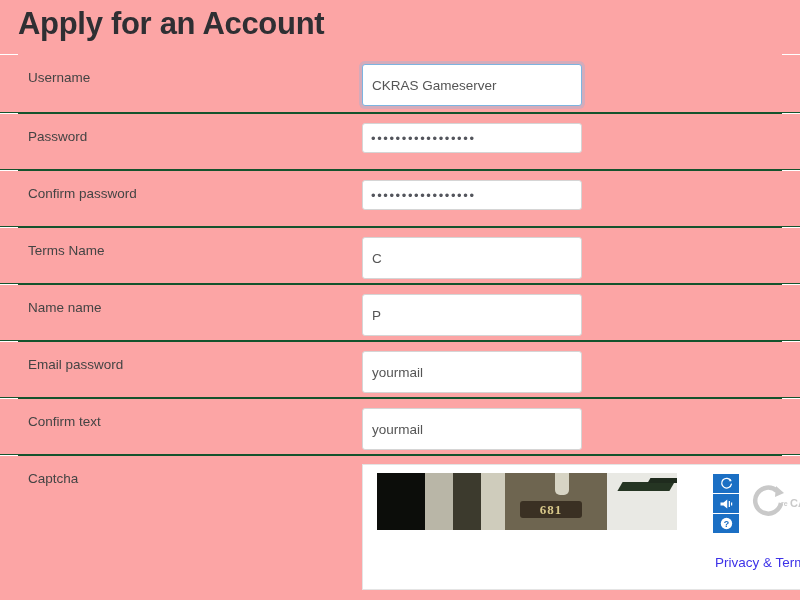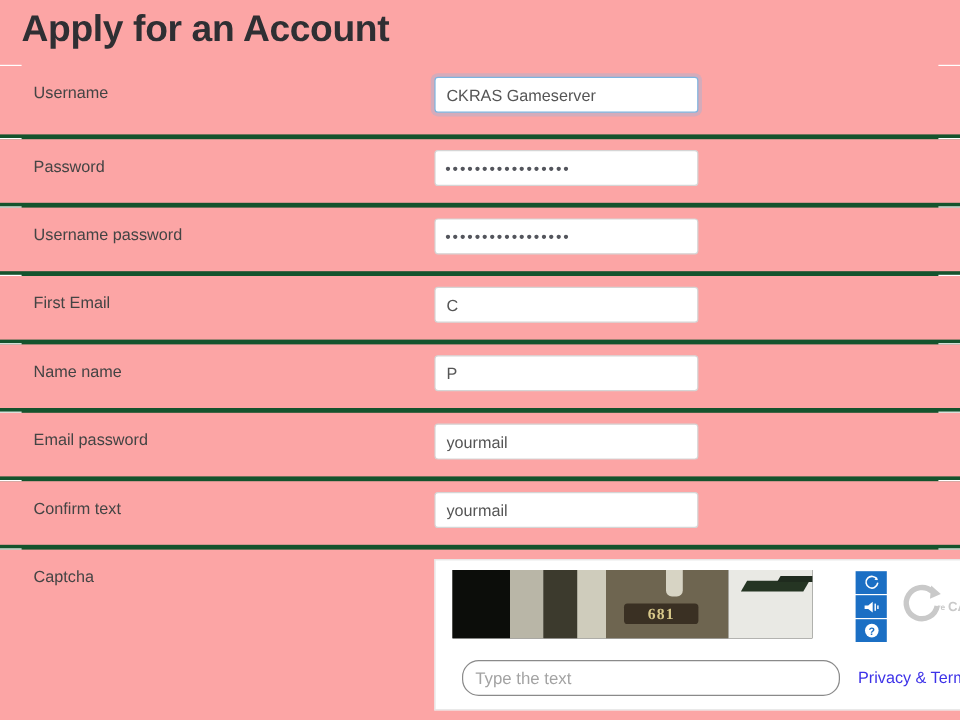--- a/index.html
+++ b/index.html
@@ -26,21 +26,21 @@
   }
   .form {
     position: absolute;
     left: 0; top: 55px;
     width: 800px;
   }
   .row {
     position: relative;
     width: 800px;
     height: 57px;
-    border-top: 4px solid #14532d;
+    border-top: 2px solid #14532d;
     background: transparent;
   }
   .row:first-child { border-top: none; }
   .row .divider-inset {
     position: absolute;
     left: 0; top: -1px;
     width: 18px; height: 1px;
     background: #ffffff;
   }
   .row .divider-inset-right {
@@ -56,21 +56,21 @@
     color: #444444;
     white-space: nowrap;
   }
   .field-control {
     position: absolute;
     left: 362px; top: 9px;
   }
   input.text-input {
     width: 220px;
     height: 30px;
-    padding: 8px 9px;
+    padding: 20px 9px;
     font-size: 13.5px;
     font-family: "Liberation Sans", sans-serif;
     color: #555555;
     border: 1px solid #d5d5d5;
     border-radius: 3px;
     background: #ffffff;
     outline: none;
   }
   input.text-input::placeholder { color: #999999; }
   input.text-input.focused {
@@ -257,30 +257,30 @@
       <div class="divider-inset-right"></div>
       <div class="field-label">Password</div>
       <div class="field-control">
         <div class="pwd-dots">•••••••••••••••••</div>
       </div>
     </div>
 
     <div class="row">
       <div class="divider-inset"></div>
       <div class="divider-inset-right"></div>
-      <div class="field-label">Username password</div>
+      <div class="field-label">Confirm password</div>
       <div class="field-control">
         <div class="pwd-dots">•••••••••••••••••</div>
       </div>
     </div>
 
     <div class="row">
       <div class="divider-inset"></div>
       <div class="divider-inset-right"></div>
-      <div class="field-label">First Email</div>
+      <div class="field-label">Terms Name</div>
       <div class="field-control">
         <input class="text-input" type="text" value="C" style="">
       </div>
     </div>
 
     <div class="row">
       <div class="divider-inset"></div>
       <div class="divider-inset-right"></div>
       <div class="field-label">Name name</div>
       <div class="field-control">
@@ -364,21 +364,20 @@
               <path d="M26 8 A13 13 0 1 0 30 20" stroke="#c9c9c9" stroke-width="4.5" fill="none" stroke-linecap="butt"></path>
               <polygon points="25,3 33,10 24,14" fill="#c9c9c9"></polygon>
               <text x="30" y="23" font-size="7" font-family="Liberation Sans, sans-serif" font-weight="bold" fill="#c9c9c9">re</text>
               <text x="39" y="24" font-size="11" font-family="Liberation Sans, sans-serif" font-weight="bold" fill="#c9c9c9">CAPTCHA</text>
             </svg>
           </div>
 
         </div>
 
         <div class="captcha-bottom">
-          <input class="captcha-input" type="text" placeholder="Type the text" style="">
           <a class="privacy-terms" href="#">Privacy &amp; Terms</a>
         </div>
 
       </div>
     </div>
 
   </div>
 </div>
 
 </body></html>

